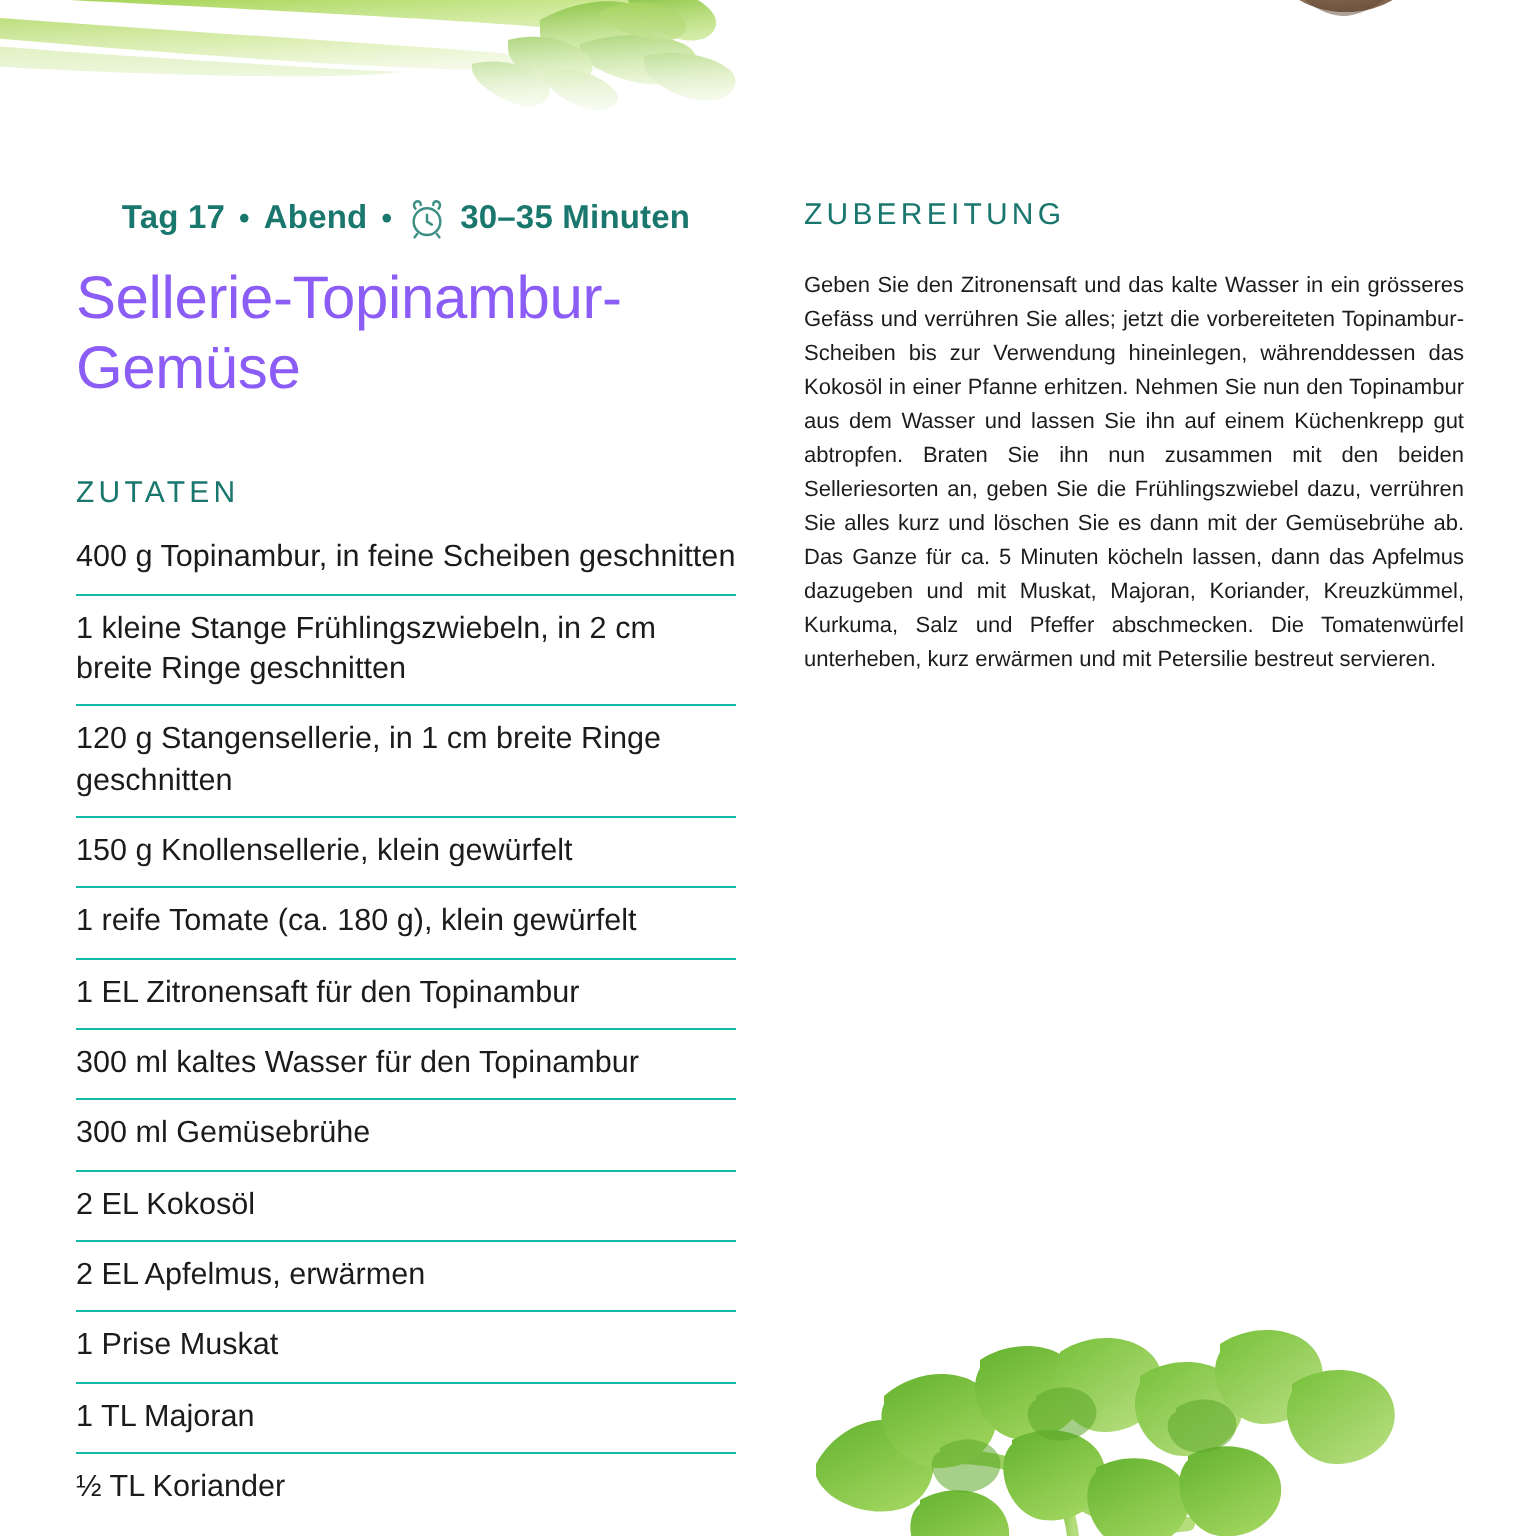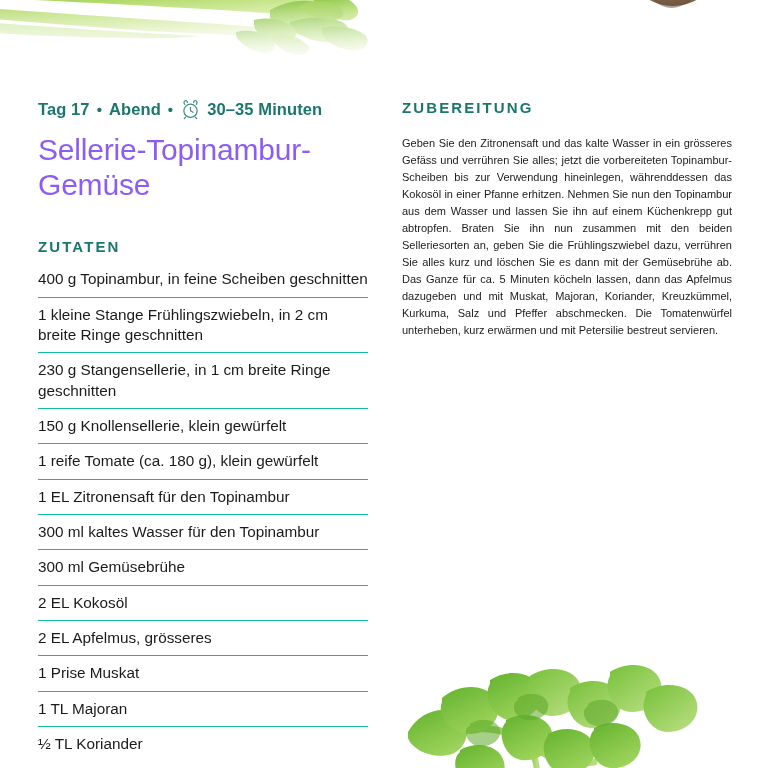--- a/index.html
+++ b/index.html
@@ -69,20 +69,21 @@
 
   
   .meta {
     display: flex;
     align-items: center;
     font-size: 16.5px;
     color: #19776d;
     letter-spacing: 0.1px;
     margin-bottom: 2px;
     white-space: nowrap;
+    justify-content: center;
   }
   .meta-strong { font-weight: bold; }
   .meta-dot {
     font-weight: bold;
     margin: 0 7px;
     font-size: 15px;
     line-height: 1;
   }
   .clock-icon {
     display: inline-block;
@@ -101,21 +102,21 @@
     font-weight: normal;
     color: #8b5cf6;
     letter-spacing: -0.2px;
     margin-top: 12px;
     margin-bottom: 16px;
   }
 
   
   .section-heading {
     font-size: 15px;
-    font-weight: bold;
+    font-weight: normal;
     color: #19776d;
     letter-spacing: 2.1px;
     text-transform: uppercase;
   }
 
   .heading-zutaten { margin-top: 36px; margin-bottom: 14px; }
   .heading-zubereitung { margin-top: 1px; margin-bottom: 19px; }
 
   
   .ingredients { list-style: none; }
@@ -224,28 +225,28 @@
       <span class="meta-time">30–35 Minuten</span>
     </div>
 
     <h1 class="recipe-title">Sellerie-Topinambur-Gemüse</h1>
 
     <h2 class="section-heading heading-zutaten">ZUTATEN</h2>
 
     <ul class="ingredients">
         <li class="ingredient"><span class="ing-amount">400 g Topinambur</span><span class="ing-note">, in feine Scheiben geschnitten</span></li>
         <li class="ingredient"><span class="ing-amount">1 kleine Stange Frühlingszwiebeln</span><span class="ing-note">, in 2 cm breite Ringe geschnitten</span></li>
-        <li class="ingredient"><span class="ing-amount">230 g Stangensellerie</span><span class="ing-note">, in 1 cm breite Ringe geschnitten</span></li>
+        <li class="ingredient"><span class="ing-amount">120 g Stangensellerie</span><span class="ing-note">, in 1 cm breite Ringe geschnitten</span></li>
         <li class="ingredient"><span class="ing-amount">150 g Knollensellerie</span><span class="ing-note">, klein gewürfelt</span></li>
         <li class="ingredient"><span class="ing-amount">1 reife Tomate</span><span class="ing-note"> (ca. 180 g), klein gewürfelt</span></li>
         <li class="ingredient"><span class="ing-amount">1 EL Zitronensaft</span><span class="ing-note"> für den Topinambur</span></li>
         <li class="ingredient"><span class="ing-amount">300 ml kaltes Wasser</span><span class="ing-note"> für den Topinambur</span></li>
         <li class="ingredient"><span class="ing-amount">300 ml Gemüsebrühe</span></li>
         <li class="ingredient"><span class="ing-amount">2 EL Kokosöl</span></li>
-        <li class="ingredient"><span class="ing-amount">2 EL Apfelmus</span><span class="ing-note">, grösseres</span></li>
+        <li class="ingredient"><span class="ing-amount">2 EL Apfelmus</span><span class="ing-note">, erwärmen</span></li>
         <li class="ingredient"><span class="ing-amount">1 Prise Muskat</span></li>
         <li class="ingredient"><span class="ing-amount">1 TL Majoran</span></li>
         <li class="ingredient"><span class="ing-amount">½ TL Koriander</span></li>
       </ul>
 
   </div>
 
   <div class="col-right">
     <h2 class="section-heading heading-zubereitung">ZUBEREITUNG</h2>
     <p class="prep-text">Geben Sie den Zitronensaft und das kalte Wasser in ein grösseres Gefäss und verrühren Sie alles; jetzt die vorbereiteten Topinambur-Scheiben bis zur Verwendung hineinlegen, währenddessen das Kokosöl in einer Pfanne erhitzen. Nehmen Sie nun den Topinambur aus dem Wasser und lassen Sie ihn auf einem Küchenkrepp gut abtropfen. Braten Sie ihn nun zusammen mit den beiden Selleriesorten an, geben Sie die Frühlingszwiebel dazu, verrühren Sie alles kurz und löschen Sie es dann mit der Gemüsebrühe ab. Das Ganze für ca. 5 Minuten köcheln lassen, dann das Apfelmus dazugeben und mit Muskat, Majoran, Koriander, Kreuzkümmel, Kurkuma, Salz und Pfeffer abschmecken. Die Tomatenwürfel unterheben, kurz erwärmen und mit Petersilie bestreut servieren.</p>

